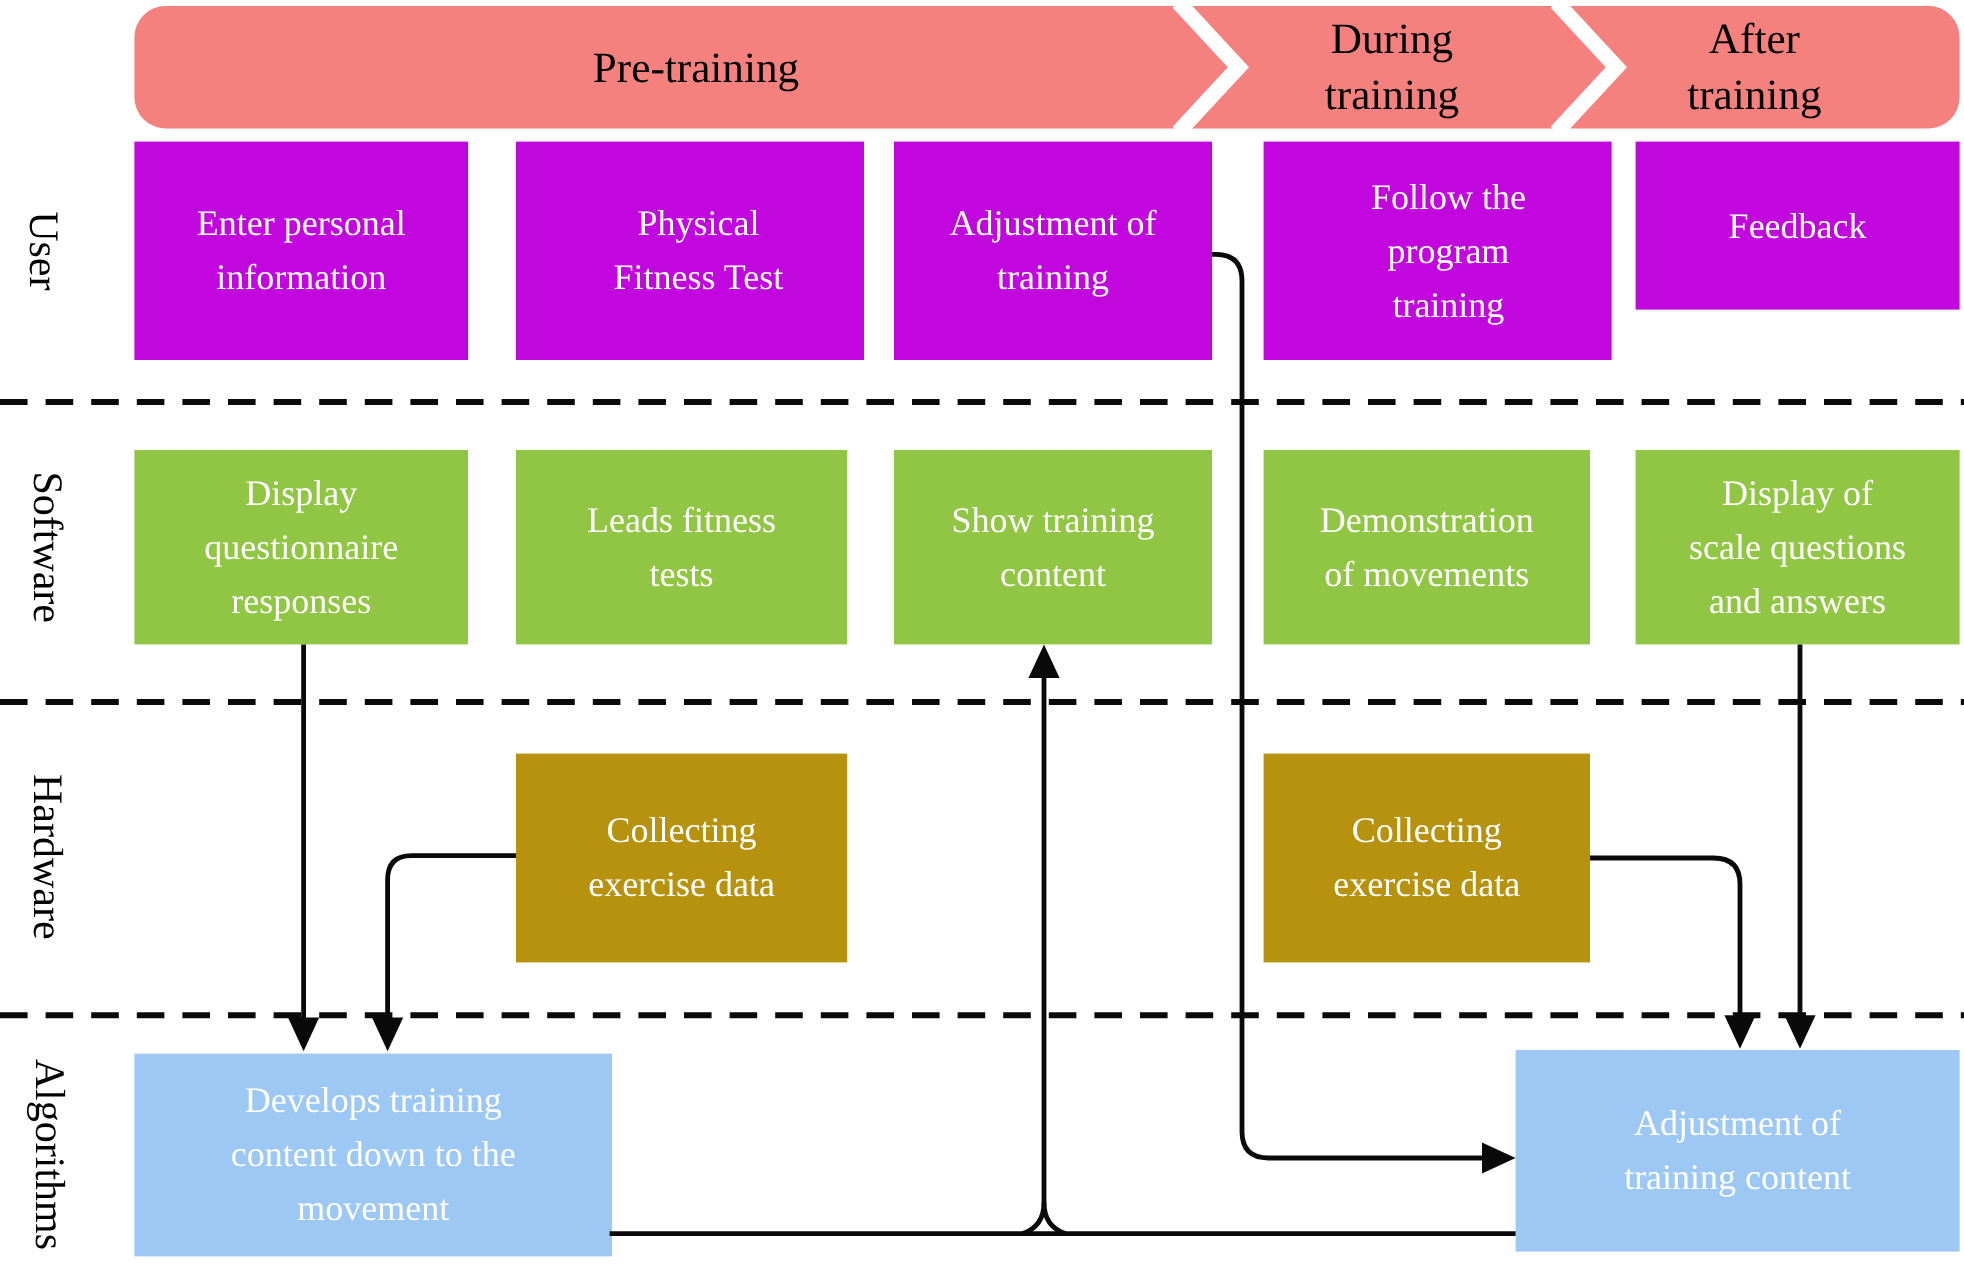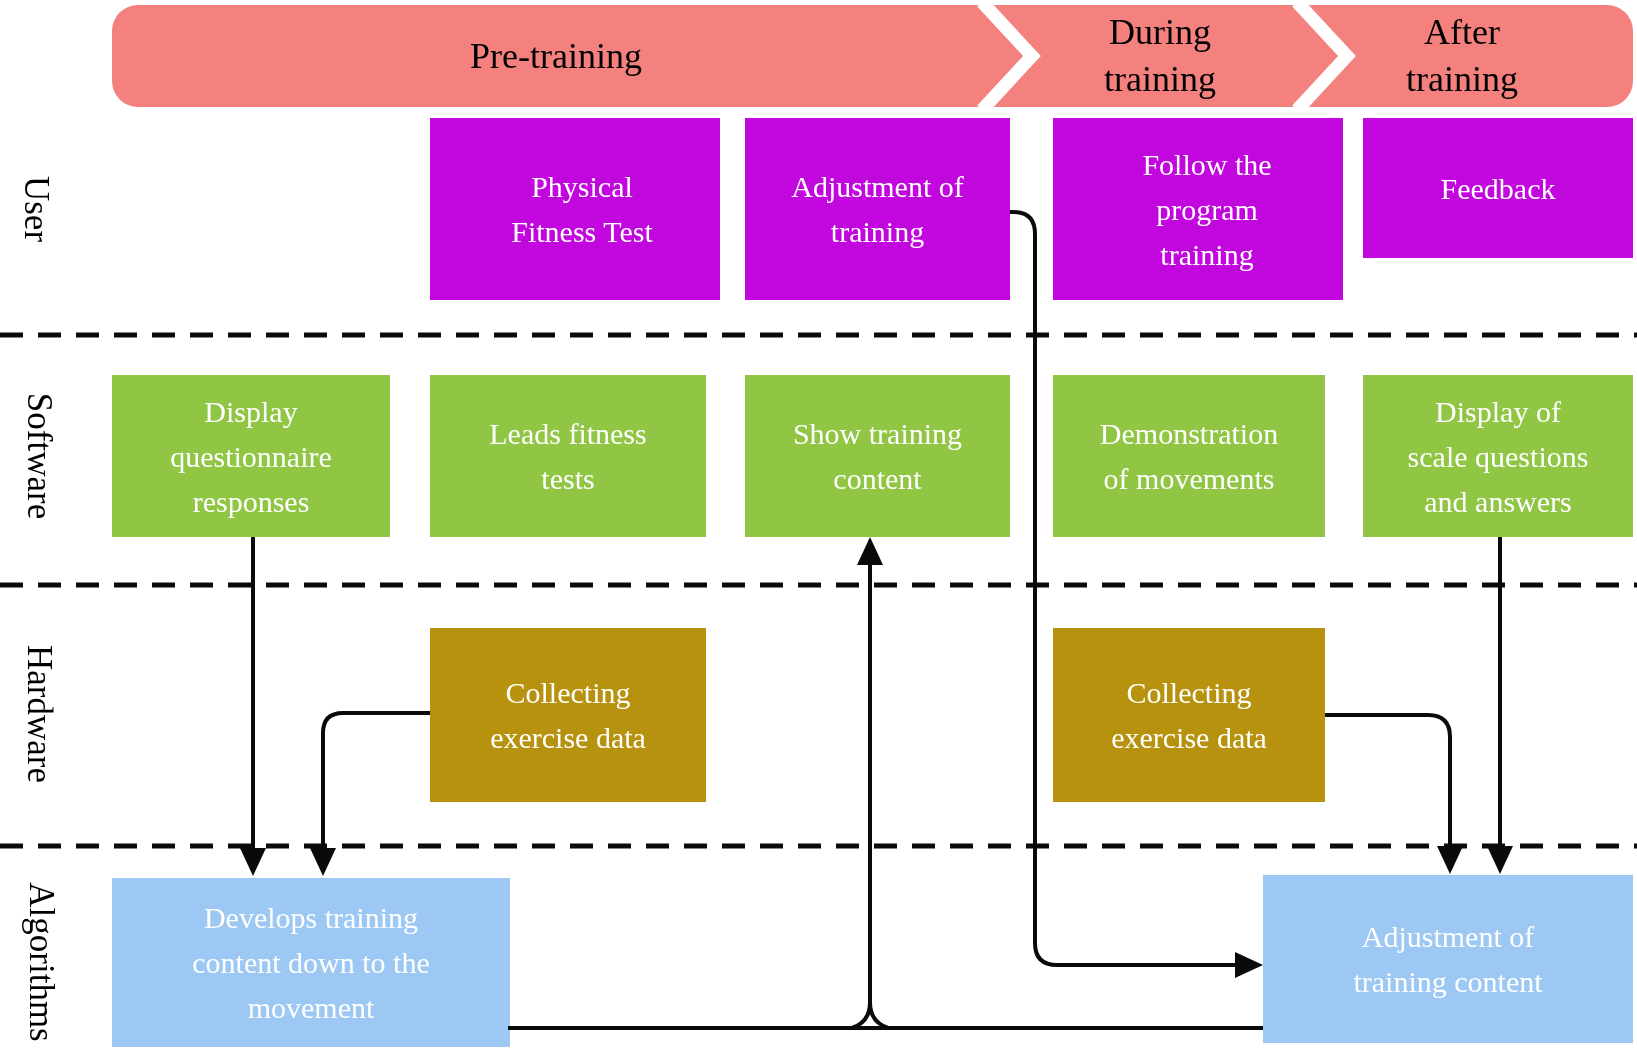--- a/index.html
+++ b/index.html
@@ -22,21 +22,21 @@
   .banner-text {
     position: absolute;
     top: 5px; height: 102px;
     display: flex; align-items: center; justify-content: center;
     text-align: center;
     font-size: 36px; line-height: 1.3;
     color: #000000;
     white-space: pre-line;
     z-index: 3;
   }
-  .banner-text.pre    { left: 96px;  width: 920px; }
+  .banner-text.pre    { left: 120px;  width: 920px; }
   .banner-text.during { left: 1010px; width: 300px; }
   .banner-text.after  { left: 1322px; width: 280px; }
   
   .lane-label {
     position: absolute;
     transform: translate(-50%, -50%) rotate(90deg);
     white-space: nowrap;
     font-size: 35px;
     color: #000000;
     z-index: 3;
@@ -77,20 +77,22 @@
   <div class="banner-text during">During
 training</div>
   <div class="banner-text after">After
 training</div>
 
   <div class="lane-label" style="left:36px; top:209px;">User</div>
   <div class="lane-label" style="left:39px; top:456px;">Software</div>
   <div class="lane-label" style="left:39px; top:714px;">Hardware</div>
   <div class="lane-label" style="left:41px; top:962px;">Algorithms</div>
 
+  <div class="box user" style="left:112px;  top:118px; width:278px; height:182px;">Enter personal
+information</div>
   <div class="box user" style="left:430px;  top:118px; width:276px; height:182px;padding-left:14px;">Physical
 Fitness Test</div>
   <div class="box user" style="left:745px;  top:118px; width:265px; height:182px;">Adjustment of
 training</div>
   <div class="box user" style="left:1053px; top:118px; width:272px; height:182px;padding-left:18px;">Follow the
 program
 training</div>
   <div class="box user" style="left:1363px; top:118px; width:270px; height:140px;">Feedback</div>
 
   <div class="box software" style="left:112px;  top:375px; width:278px; height:162px;">Display

